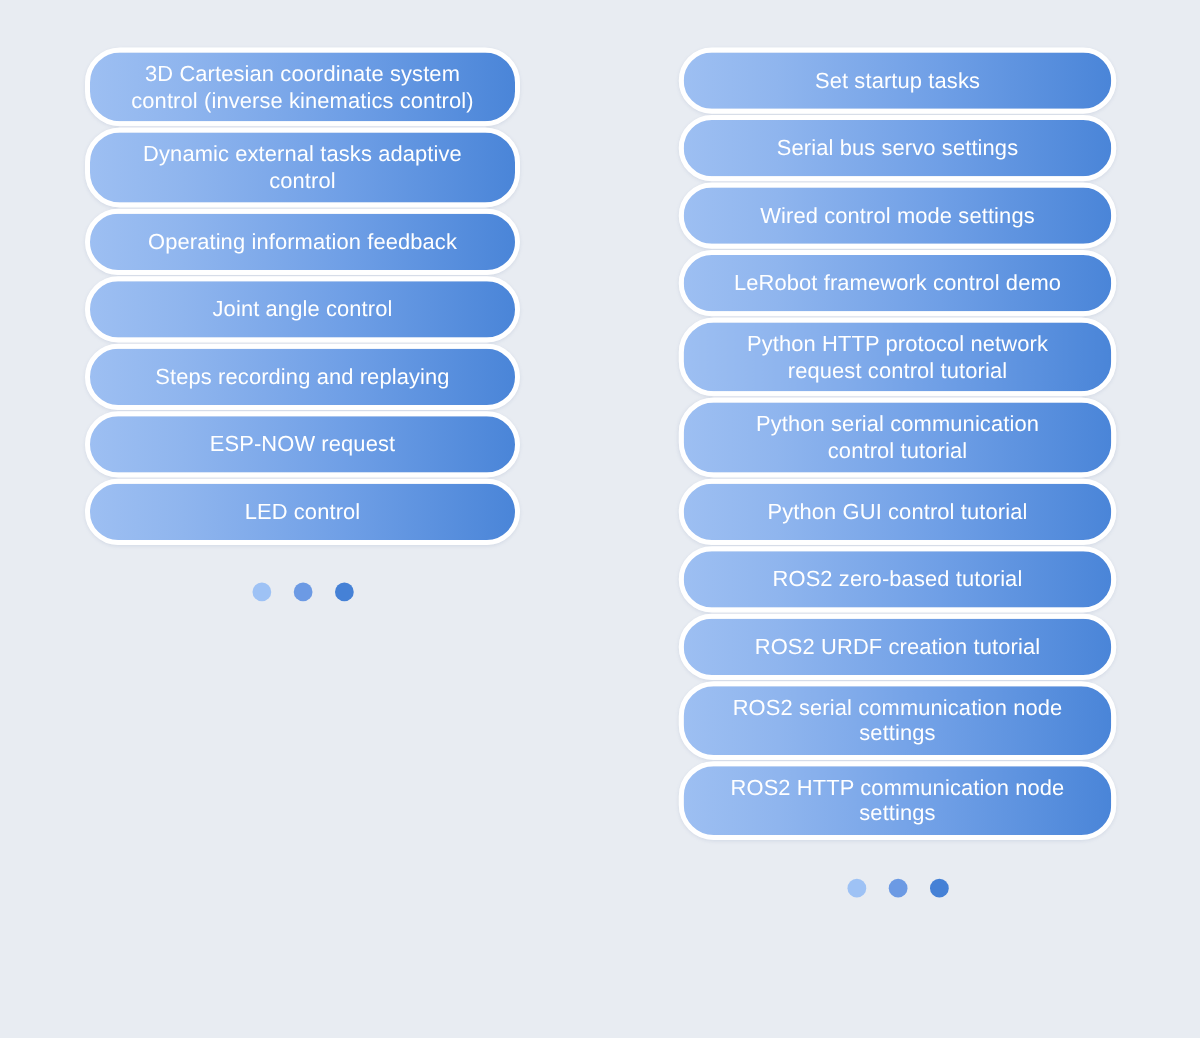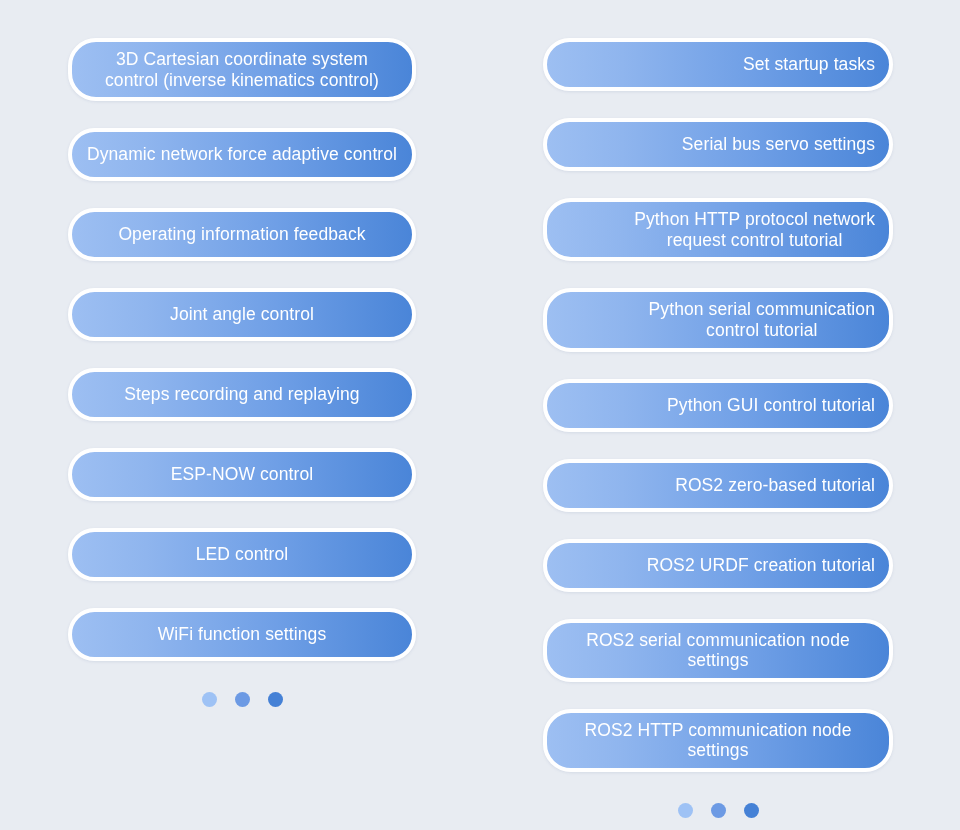--- a/index.html
+++ b/index.html
@@ -34,21 +34,21 @@
   .column {
     display: flex;
     flex-direction: column;
     align-items: center;
     width: 372px;
   }
 
   .pill-list {
     display: flex;
     flex-direction: column;
-    gap: 27px;
+    gap: 1px;
     width: 100%;
     align-items: center;
   }
 
   .pill {
     box-sizing: border-box;
     width: 348px;
     min-height: 53px;
     border-radius: 28px;
     background-image: linear-gradient(90deg, #9dbff2 0%, #8fb5ee 22%, #6f9fe6 60%, #4a85d8 100%);
@@ -71,21 +71,20 @@
     min-height: 53px;
   }
 
   .pill .label {
     display: block;
     white-space: pre-line;
   }
 
   .column-right .pill {
     width: 350px;
-    justify-content: flex-end;
   }
 
   .dots {
     display: flex;
     flex-direction: row;
     align-items: center;
     justify-content: center;
     gap: 18px;
     margin-top: 29px;
     height: 18px;
@@ -106,55 +105,58 @@
 
 <div class="board">
 
   <div class="column column-left">
     <div class="pill-list">
       <div class="pill two-line">
         <span class="label">3D Cartesian coordinate system
 control (inverse kinematics control)</span>
       </div>
       <div class="pill">
-        <span class="label">Dynamic network force adaptive control</span>
+        <span class="label">Dynamic external tasks adaptive control</span>
       </div>
       <div class="pill">
         <span class="label">Operating information feedback</span>
       </div>
       <div class="pill">
         <span class="label">Joint angle control</span>
       </div>
       <div class="pill">
         <span class="label">Steps recording and replaying</span>
       </div>
       <div class="pill">
-        <span class="label">ESP-NOW control</span>
+        <span class="label">ESP-NOW request</span>
       </div>
       <div class="pill">
         <span class="label">LED control</span>
-      </div>
-      <div class="pill">
-        <span class="label">WiFi function settings</span>
       </div>
     </div>
     <div class="dots">
       <span class="dot dot-1"></span>
       <span class="dot dot-2"></span>
       <span class="dot dot-3"></span>
     </div>
   </div>
 
   <div class="column column-right">
     <div class="pill-list">
       <div class="pill">
         <span class="label">Set startup tasks</span>
       </div>
       <div class="pill">
         <span class="label">Serial bus servo settings</span>
+      </div>
+      <div class="pill">
+        <span class="label">Wired control mode settings</span>
+      </div>
+      <div class="pill">
+        <span class="label">LeRobot framework control demo</span>
       </div>
       <div class="pill two-line">
         <span class="label">Python HTTP protocol network
 request control tutorial</span>
       </div>
       <div class="pill two-line">
         <span class="label">Python serial communication
 control tutorial</span>
       </div>
       <div class="pill">

